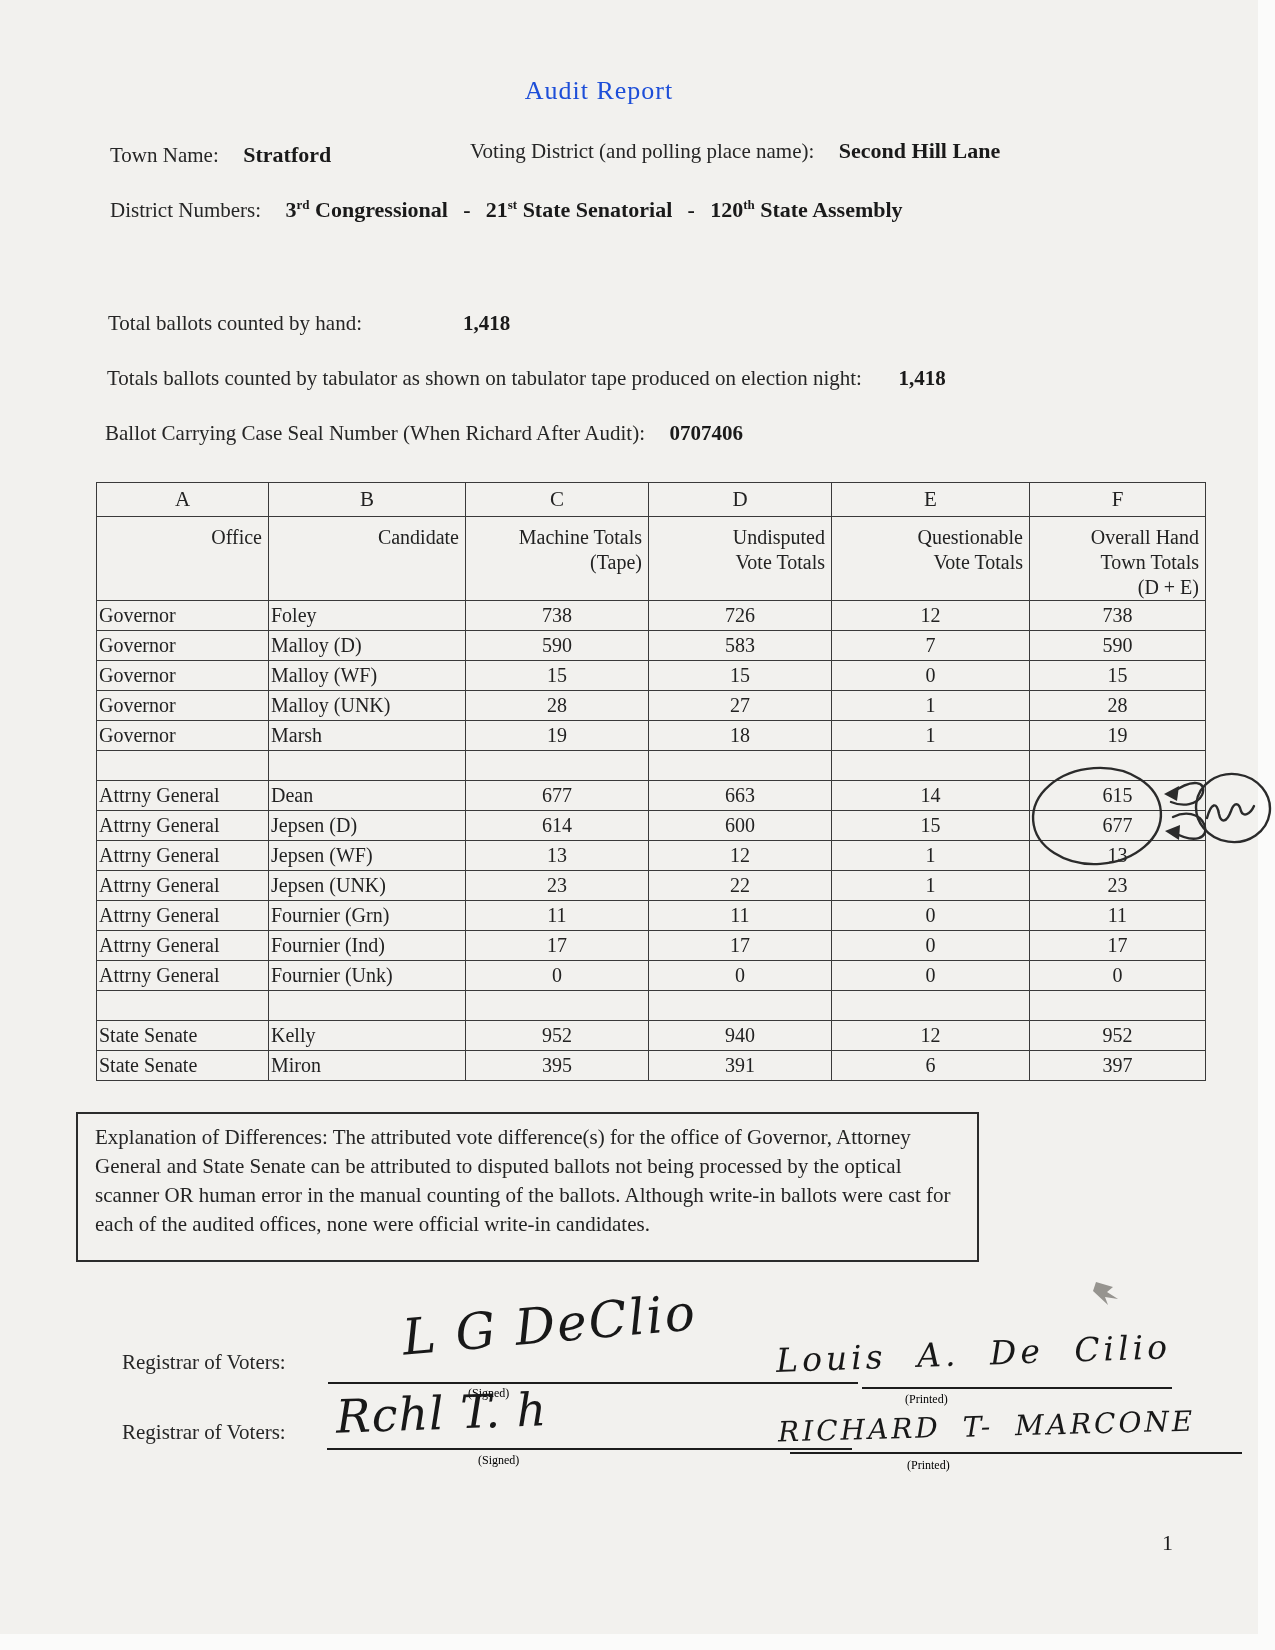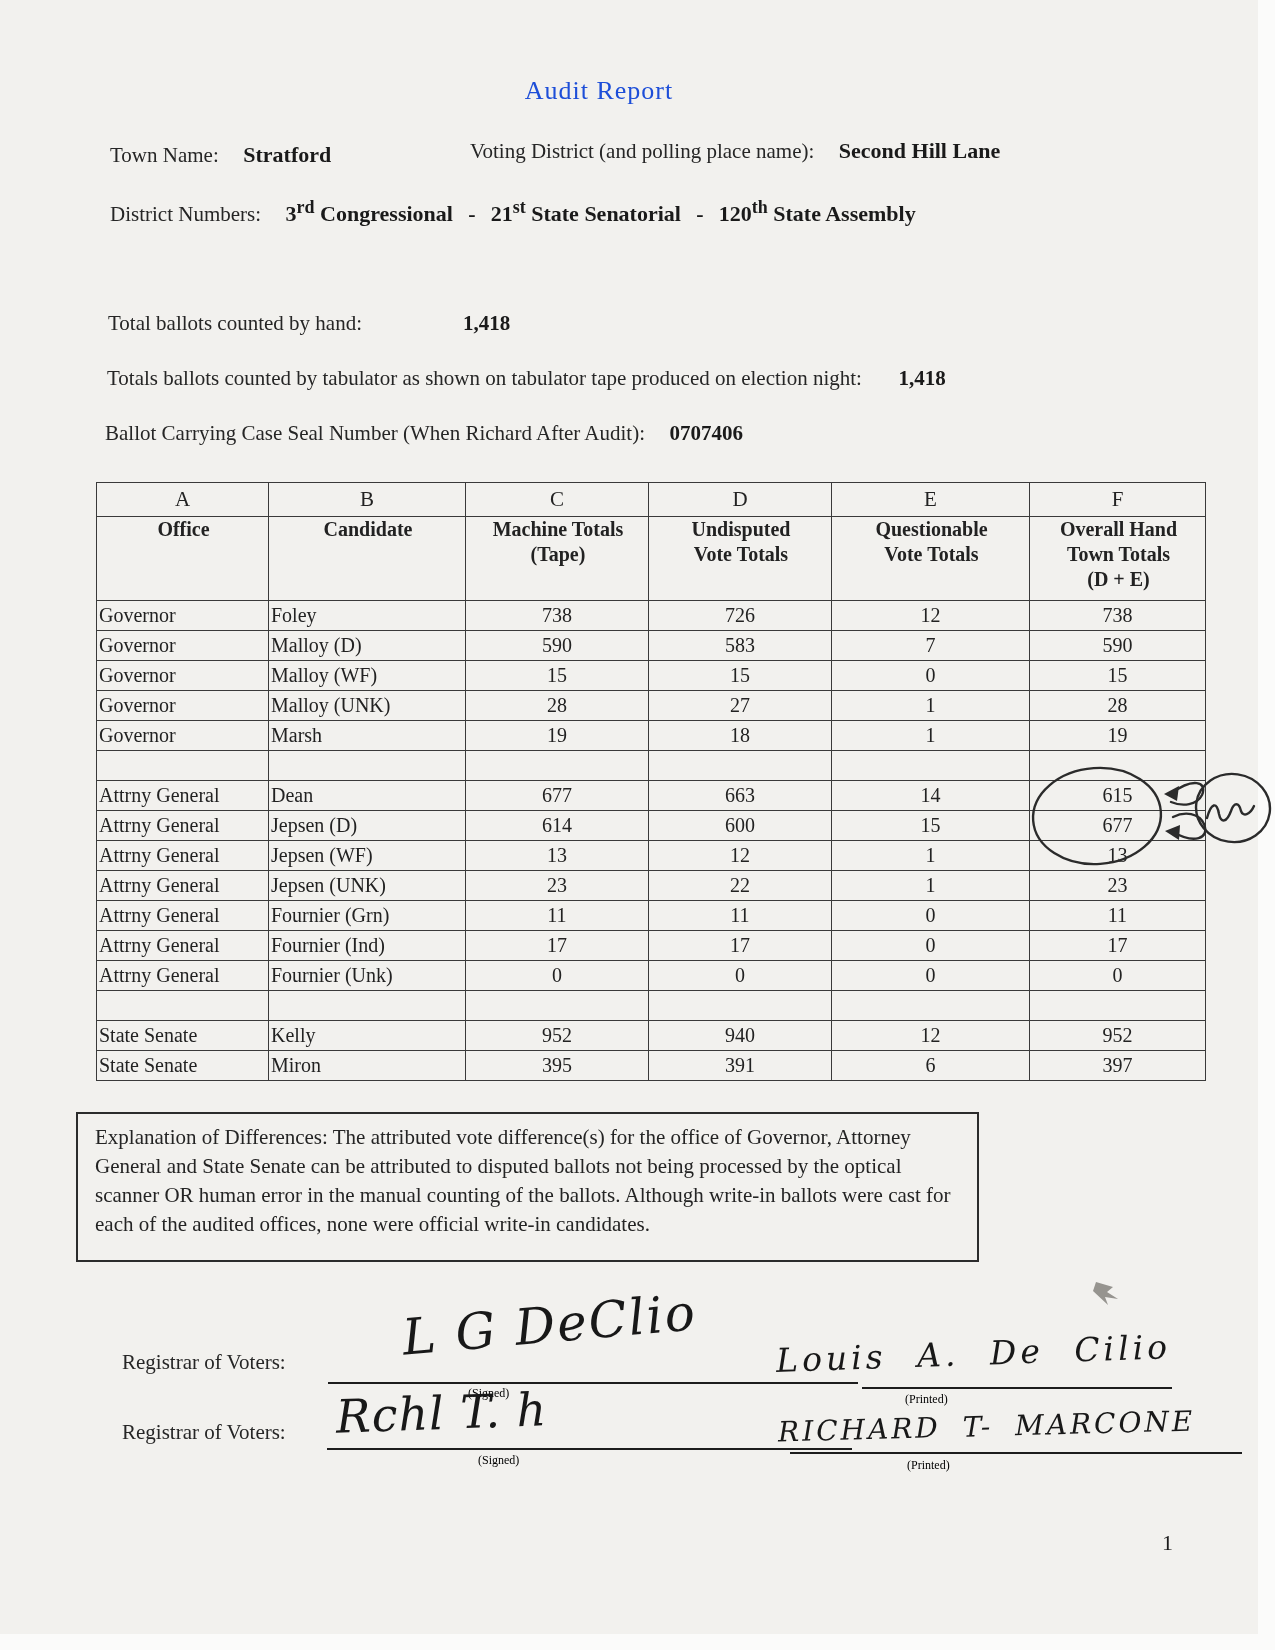--- a/index.html
+++ b/index.html
@@ -8,37 +8,37 @@
     position:absolute;left:0;top:0;width:1258px;height:1634px;
     background:#f2f1ee;
     font-family:"Liberation Serif","DejaVu Serif",serif;
     color:#1c1c1c;
   }
   .abs{position:absolute;white-space:nowrap;}
   .title{left:0;right:60px;top:76px;text-align:center;font-size:26px;letter-spacing:1px;color:#1d4ed8;}
   .fld{font-size:21px;color:#262626;}
   .bv{font-weight:700;color:#1a1a1a;}
   .big{font-size:22px;}
-  sup{font-size:18px;font-weight:700;}
+  sup{font-size:13px;font-weight:700;}
   .gap-s{display:inline-block;width:14px;}
   .gap-m{display:inline-block;width:26px;}
   .sep{font-weight:700;padding:0 10px;}
 
   table.audit{
     position:absolute;left:96px;top:482px;width:1109px;
     border-collapse:collapse;table-layout:fixed;
     font-size:20px;color:#222;
   }
   table.audit td,table.audit th{
     border:1.6px solid #3a3a3a;font-weight:400;overflow:hidden;
   }
   tr.letters th{height:34px;text-align:center;font-size:21px;padding:0;}
   tr.heads th{
-    height:84px;vertical-align:top;text-align:center;
-    padding:0 6px 0 8px;white-space:pre-line;line-height:1.25;font-weight:bold;
+    height:84px;vertical-align:top;text-align:right;
+    padding:8px 6px 0 8px;white-space:pre-line;line-height:1.25;
   }
   tbody td{height:30px;padding:0 4px;text-align:center;}
   tbody td.ta-l{text-align:left;padding-left:2px;}
   tbody tr.spacer td{height:30px;}
 
   .expl{
     position:absolute;left:76px;top:1112px;width:903px;height:150px;
     border:2.2px solid #2c2c2c;padding:9px 16px 0 17px;
     font-size:21px;line-height:1.38;color:#242424;
   }

